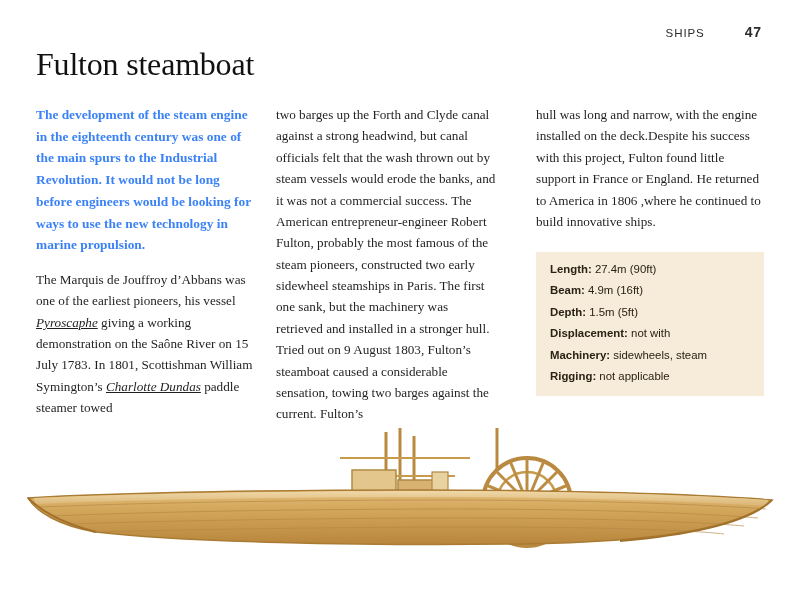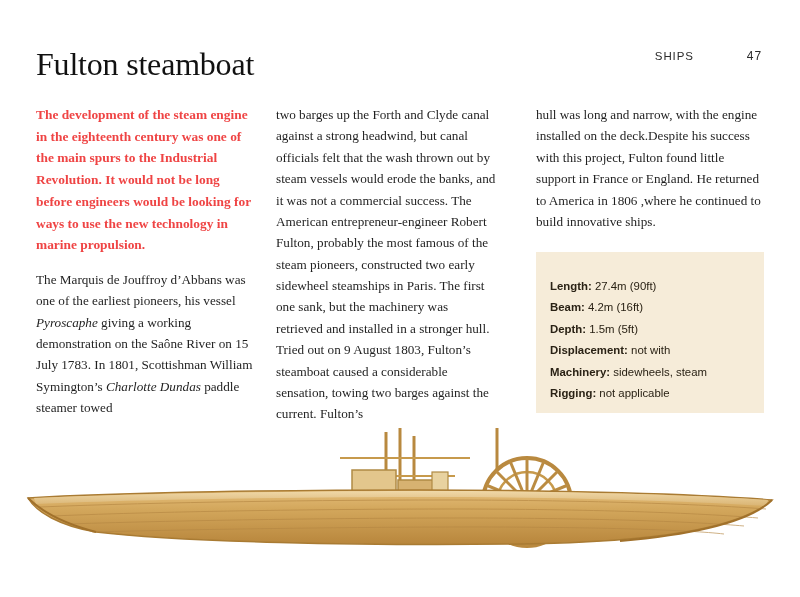--- a/index.html
+++ b/index.html
@@ -13,32 +13,32 @@
     height: 597px;
     background: #ffffff;
     overflow: hidden;
     font-family: "Liberation Serif", serif;
     color: #1a1a1a;
   }
 
   
   .header {
     position: absolute;
-    top: 49px;
+    top: 24px;
     right: 38px;
     font-family: "Liberation Sans", sans-serif;
     font-size: 11.5px;
     letter-spacing: 0.9px;
     color: #2b2b2b;
     display: flex;
     align-items: baseline;
-    gap: 17px;
+    gap: 40px;
   }
   .header .section { font-weight: 400; }
-  .header .pageno { font-weight: 400; font-size: 12px; margin-left: 36px; }
+  .header .pageno { font-weight: 700; font-size: 14px; }
 
   
   .title {
     position: absolute;
     left: 36px;
     top: 48px;
     font-family: "Liberation Serif", serif;
     font-weight: 400;
     font-size: 32px;
     line-height: 1.05;
@@ -58,32 +58,32 @@
   }
   .col p { margin: 0 0 13px 0; }
   .col1 { left: 36px; }
   .col2 { left: 276px; }
   .col3 { left: 536px; width: 228px; }
 
   .lead {
     font-weight: 700;
     font-size: 13.4px;
     line-height: 1.62;
-    color: #ef4444;
-  }
-  .it { font-style: italic; }
+    color: #3b82f6;
+  }
+  .it { font-style: italic; text-decoration: underline; }
 
   
   .specbox {
     position: absolute;
     left: 536px;
     top: 252px;
     width: 228px;
     background: #f6ecd9;
-    padding: 29px 14px 14px 14px;
+    padding: 12px 14px 14px 14px;
     box-sizing: border-box;
     font-family: "Liberation Sans", sans-serif;
     font-size: 11.4px;
     line-height: 1.0;
     color: #2a2215;
   }
   .specrow {
     display: block;
     margin-bottom: 10px;
     white-space: nowrap;
@@ -126,21 +126,21 @@
     <p>hull was long and narrow, with the engine installed on the deck.Despite his success with this project, Fulton found little support in France or England. He returned to America in 1806 ,where he continued to build innovative ships.</p>
   </div>
 
   <div class="specbox">
     <div class="specrow">
       <span class="k">Length:</span>
       <span class="v">27.4m (90ft)</span>
     </div>
     <div class="specrow">
       <span class="k">Beam:</span>
-      <span class="v">4.2m (16ft)</span>
+      <span class="v">4.9m (16ft)</span>
     </div>
     <div class="specrow">
       <span class="k">Depth:</span>
       <span class="v">1.5m (5ft)</span>
     </div>
     <div class="specrow">
       <span class="k">Displacement:</span>
       <span class="v">not with</span>
     </div>
     <div class="specrow">

